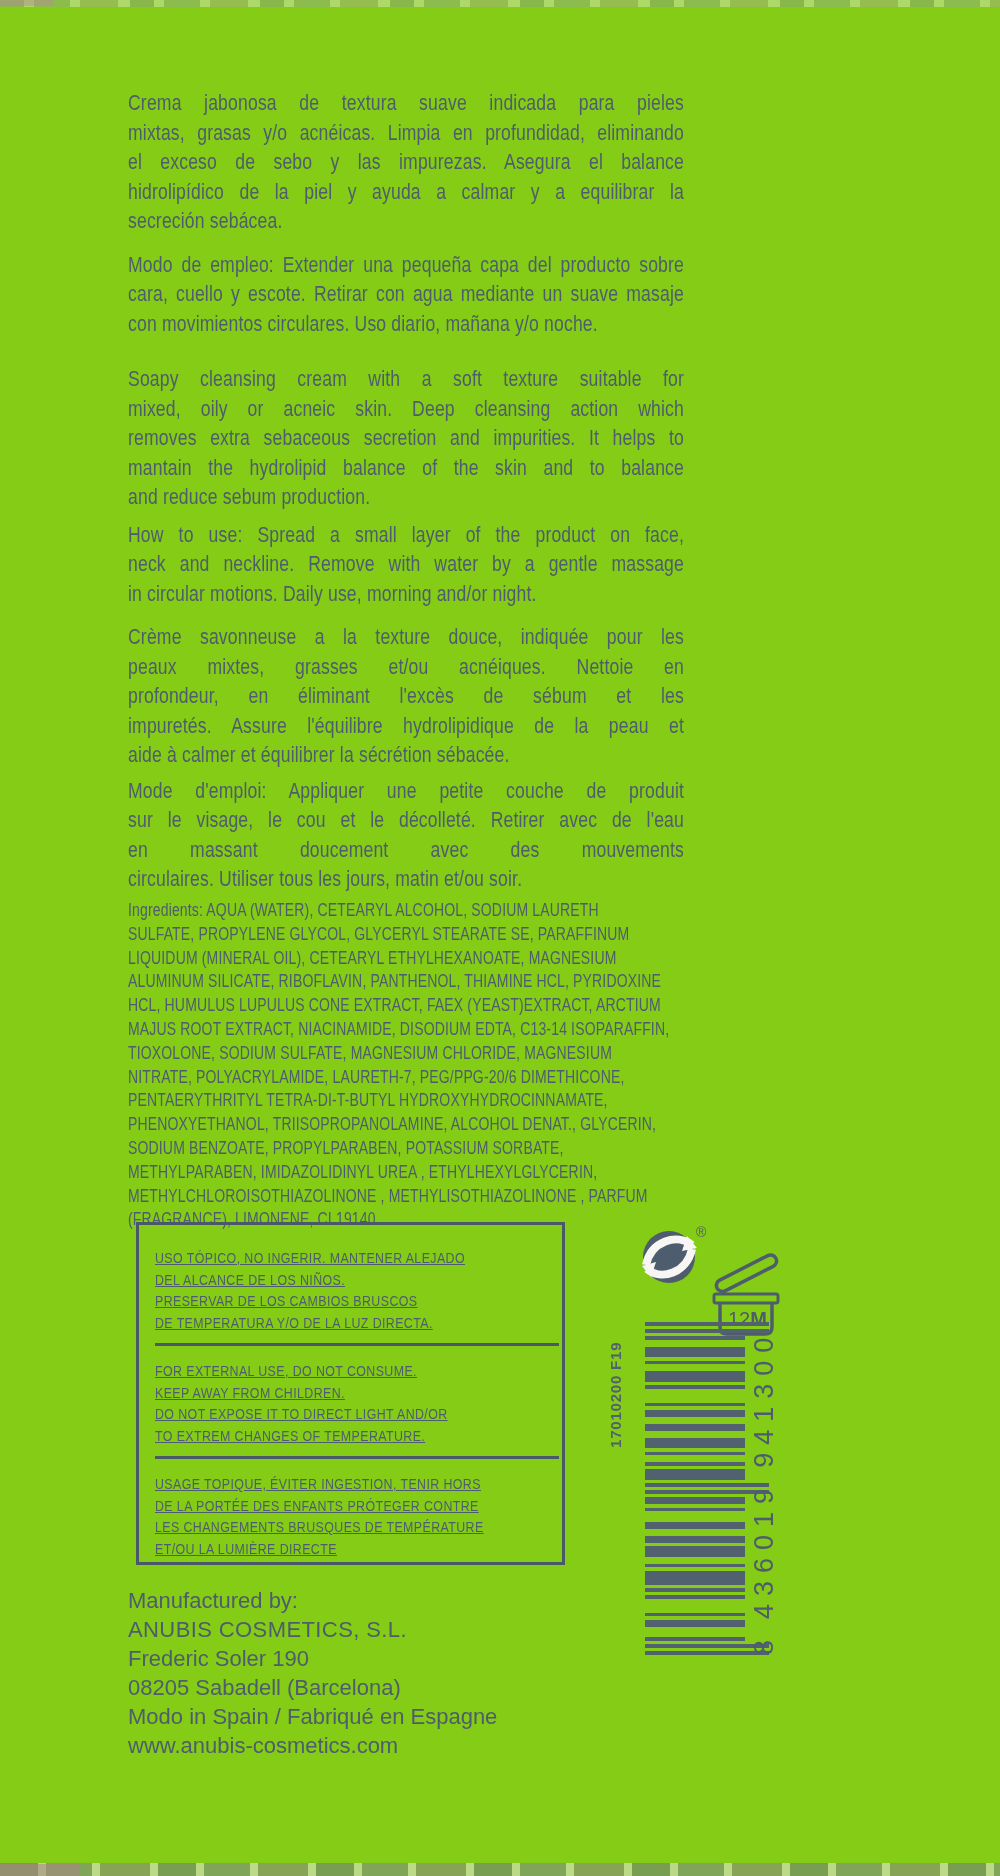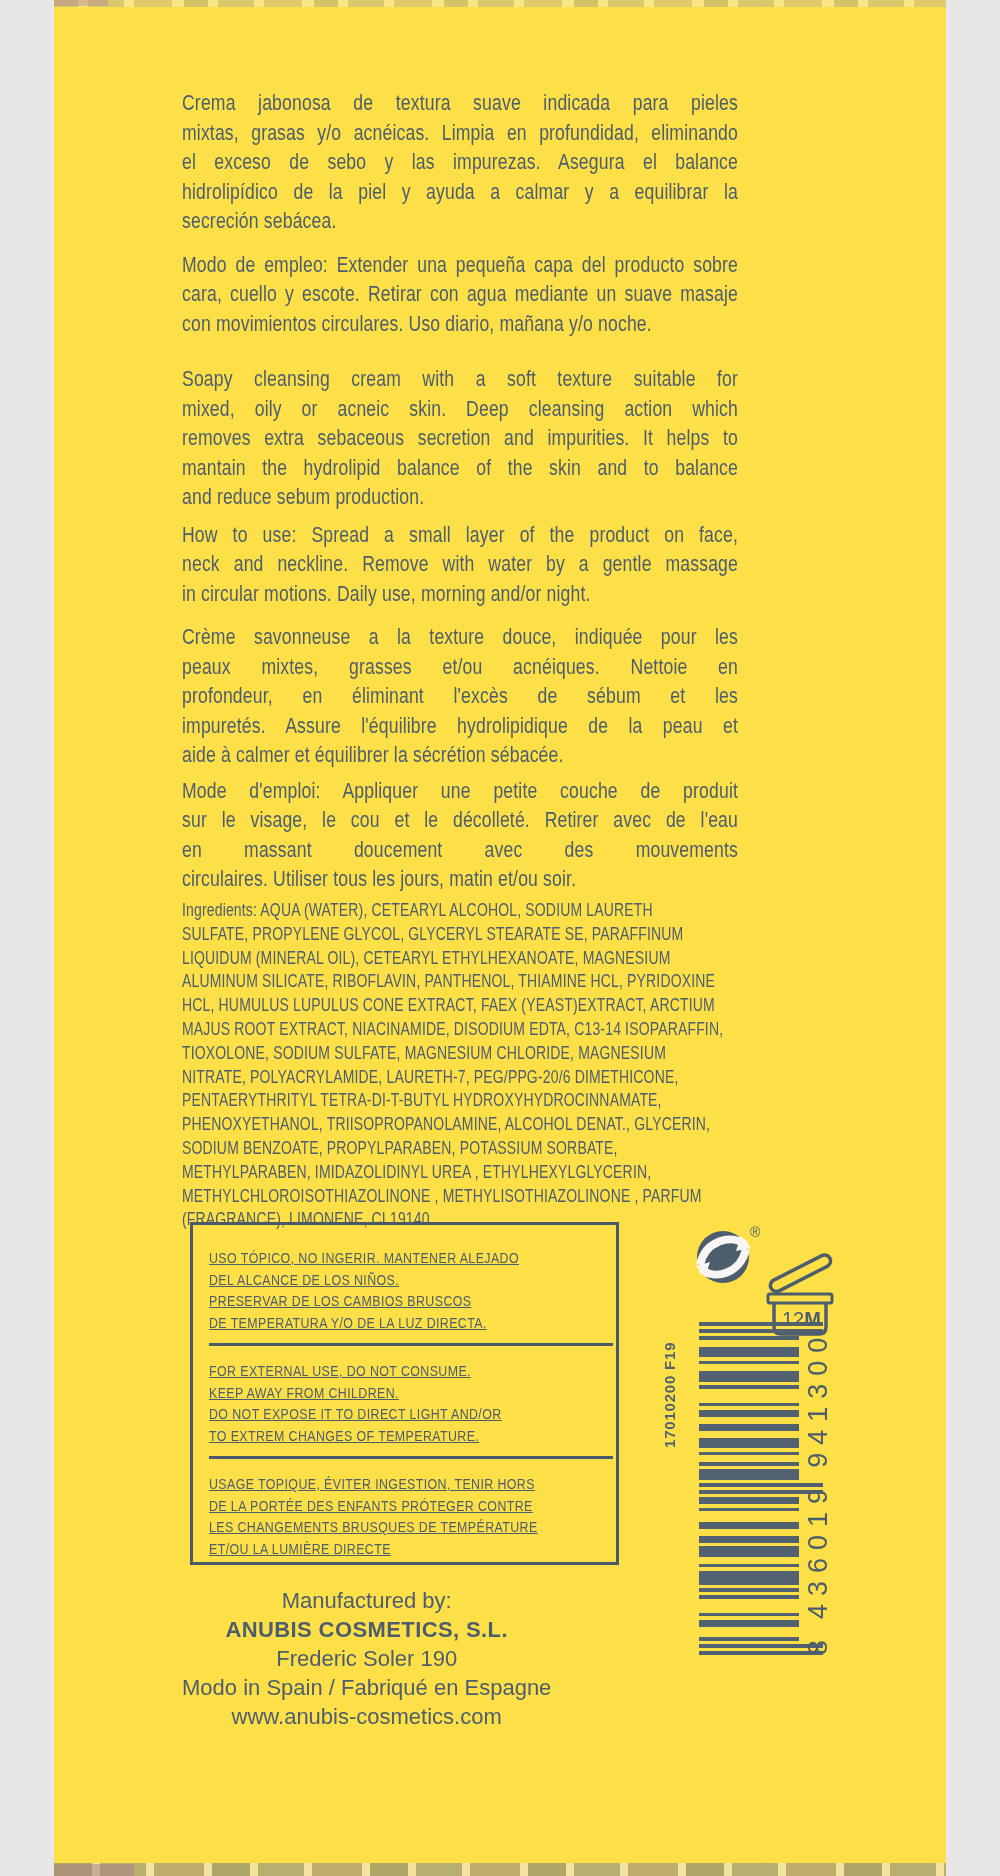--- a/index.html
+++ b/index.html
@@ -1,20 +1,20 @@
 <!DOCTYPE html>
 <html><head>
 <meta charset="utf-8">
 <style>
   html,body{margin:0;padding:0;background:#e9e7e6;}
   .label{
     position:relative;
-    width:892px;height:1876px;
+    width:1000px;height:1876px;
     margin:0 auto;
-    background:#fde047;
+    background:#84cc16;
     overflow:hidden;
     font-family:"Liberation Sans","DejaVu Sans",sans-serif;
     color:#4e5d6d;
     -webkit-font-smoothing:antialiased;
   }
   
   .edge-strip{position:absolute;left:0;right:0;}
   .edge-strip.top{
     top:0;height:7px;opacity:.38;
     background:repeating-linear-gradient(90deg,
@@ -57,22 +57,22 @@
     border:3px solid #4a5969;box-sizing:border-box;
     padding:22px 0 0 16px;
     text-decoration:underline;
   }
   .warn-condense{width:510px;transform:scaleX(0.8);transform-origin:0 0;}
   .wsec{font-size:15.5px;line-height:21.5px;letter-spacing:.5px;}
   .wsec .line{white-space:nowrap;}
   .wsep{height:3px;background:#4a5969;width:505px;margin:10px 0 14px 0;}
 
   
-  .mfr{position:absolute;left:128px;top:1586px;font-size:22px;line-height:29px;text-align:center;}
-  .mfr .company{font-weight:bold;letter-spacing:.4px;}
+  .mfr{position:absolute;left:128px;top:1586px;font-size:22px;line-height:29px;}
+  .mfr .company{font-weight:normal;letter-spacing:.4px;}
   .mfr .website{font-weight:normal;}
 
   
   .sym{position:absolute;}
   .green-dot{left:638px;top:1224px;}
   .pao{left:708px;top:1246px;}
 
   
   .barcode-wrap{position:absolute;left:645px;top:1322px;width:150px;height:352px;}
   .barcode-inner{
@@ -182,20 +182,21 @@
           <div class="line">LES CHANGEMENTS BRUSQUES DE TEMPÉRATURE</div>
           <div class="line">ET/OU LA LUMIÈRE DIRECTE</div>
         </div>
     </div>
   </div>
 
   <div class="mfr">
     <div>Manufactured by:</div>
     <div class="company">ANUBIS COSMETICS, S.L.</div>
     <div>Frederic Soler 190</div>
+    <div>08205 Sabadell (Barcelona)</div>
     <div>Modo in Spain / Fabriqué en Espagne</div>
     <div class="website">www.anubis-cosmetics.com</div>
   </div>
 
   <div class="sym green-dot">
     <svg width="74" height="62" viewBox="0 0 74 62">
       <circle cx="31" cy="33" r="26" fill="#4e5d6d"></circle>
       <path d="M8,41 C13,17 39,9 54,21" stroke="#f8f6f4" stroke-width="8" fill="none"></path>
       <path d="M54,25 C49,49 23,57 9,45" stroke="#f8f6f4" stroke-width="8" fill="none"></path>
       <path d="M49,12 L59,24 L44,27 Z" fill="#f8f6f4"></path>

